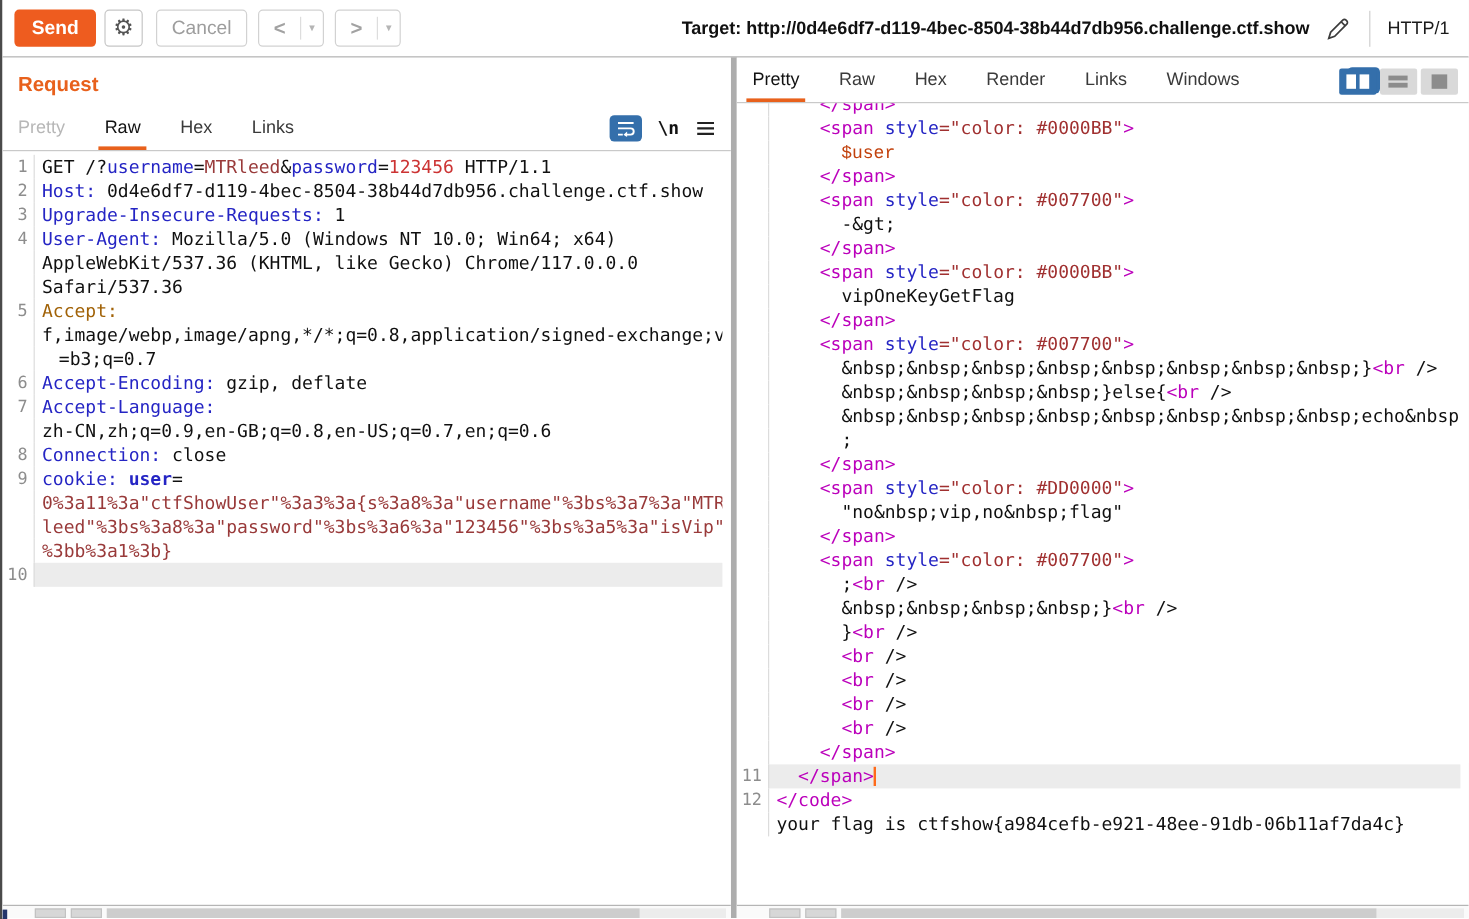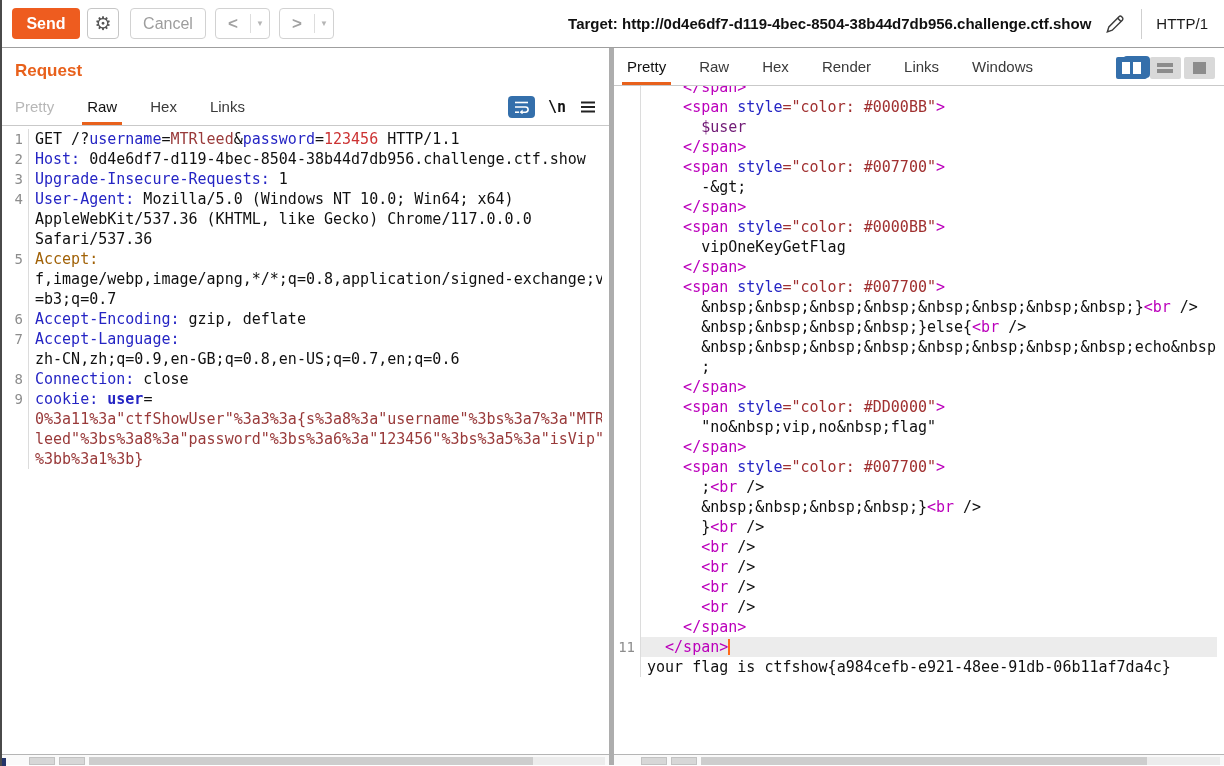--- a/index.html
+++ b/index.html
@@ -168,29 +168,30 @@
       </div>
       <div class="code" id="req-code">
           <div class="row"><span class="num">1</span><span class="line"><span style="color: rgb(16, 16, 16);">GET /?</span><span style="color: rgb(37, 37, 196);">username</span><span style="color: rgb(16, 16, 16);">=</span><span style="color: rgb(153, 58, 58);">MTRleed</span><span style="color: rgb(16, 16, 16);">&amp;</span><span style="color: rgb(37, 37, 196);">password</span><span style="color: rgb(16, 16, 16);">=</span><span style="color: rgb(204, 51, 51);">123456</span><span style="color: rgb(16, 16, 16);"> HTTP/1.1</span></span></div>
           <div class="row"><span class="num">2</span><span class="line"><span style="color: rgb(37, 37, 196);">Host:</span><span style="color: rgb(16, 16, 16);"> 0d4e6df7-d119-4bec-8504-38b44d7db956.challenge.ctf.show</span></span></div>
           <div class="row"><span class="num">3</span><span class="line"><span style="color: rgb(37, 37, 196);">Upgrade-Insecure-Requests:</span><span style="color: rgb(16, 16, 16);"> 1</span></span></div>
           <div class="row"><span class="num">4</span><span class="line"><span style="color: rgb(37, 37, 196);">User-Agent:</span><span style="color: rgb(16, 16, 16);"> Mozilla/5.0 (Windows NT 10.0; Win64; x64)</span></span></div>
           <div class="row"><span class="num"></span><span class="line"><span style="color: rgb(16, 16, 16);">AppleWebKit/537.36 (KHTML, like Gecko) Chrome/117.0.0.0</span></span></div>
           <div class="row"><span class="num"></span><span class="line"><span style="color: rgb(16, 16, 16); text-align: right;">Safari/537.36</span></span></div>
           <div class="row"><span class="num">5</span><span class="line"><span style="color: #a16207;">Accept:</span></span></div>
           <div class="row"><span class="num"></span><span class="line"><span style="color: rgb(16, 16, 16);">f,image/webp,image/apng,*/*;q=0.8,application/signed-exchange;v</span></span></div>
-          <div class="row"><span class="num"></span><span class="line"><span style="color: rgb(16, 16, 16);">=b3;q=0.7</span></span></div>
+          <div class="row"><span class="num"></span><span class="line"><span style="color: rgb(16, 16, 16); margin-left: 14px;">=b3;q=0.7</span></span></div>
           <div class="row"><span class="num">6</span><span class="line"><span style="color: rgb(37, 37, 196);">Accept-Encoding:</span><span style="color: rgb(16, 16, 16);"> gzip, deflate</span></span></div>
           <div class="row"><span class="num">7</span><span class="line"><span style="color: rgb(37, 37, 196);">Accept-Language:</span></span></div>
           <div class="row"><span class="num"></span><span class="line"><span style="color: rgb(16, 16, 16);">zh-CN,zh;q=0.9,en-GB;q=0.8,en-US;q=0.7,en;q=0.6</span></span></div>
           <div class="row"><span class="num">8</span><span class="line"><span style="color: rgb(37, 37, 196);">Connection:</span><span style="color: rgb(16, 16, 16);"> close</span></span></div>
           <div class="row"><span class="num">9</span><span class="line"><span style="color: rgb(37, 37, 196); text-align: center;">cookie:</span><span style="color: rgb(16, 16, 16);"> </span><span style="color: rgb(37, 37, 196); font-weight: bold;">user</span><span style="color: rgb(16, 16, 16);">=</span></span></div>
           <div class="row"><span class="num"></span><span class="line"><span style="color: rgb(153, 58, 58);">0%3a11%3a"ctfShowUser"%3a3%3a{s%3a8%3a"username"%3bs%3a7%3a"MTR</span></span></div>
           <div class="row"><span class="num"></span><span class="line"><span style="color: rgb(153, 58, 58);">leed"%3bs%3a8%3a"password"%3bs%3a6%3a"123456"%3bs%3a5%3a"isVip"</span></span></div>
           <div class="row"><span class="num"></span><span class="line"><span style="color: rgb(153, 58, 58);">%3bb%3a1%3b}</span></span></div>
+          <div class="row"><span class="num">10</span><span class="line hl"></span></div>
         </div>
       <div class="hscroll">
         <span class="sbtn"></span>
         <span class="sbtn"></span>
         <span class="strack">
             <span class="sthumb"></span>
           </span>
       </div>
     </section>
 
@@ -234,21 +235,21 @@
           <span class="burger">
             <svg width="18" height="16" viewBox="0 0 18 16">
               <path d="M2 3.5h14M2 8h14M2 12.5h14" stroke="#222" stroke-width="1.8"></path>
             </svg>
           </span>
         </div>
       </div>
       <div class="code" id="resp-code">
           <div class="row" style="margin-top: -12px;"><span class="num"></span><span class="line"><span style="color: rgb(16, 16, 16);">    </span><span style="color: rgb(187, 0, 187);">&lt;/span&gt;</span></span></div>
           <div class="row"><span class="num"></span><span class="line"><span style="color: rgb(16, 16, 16);">    </span><span style="color: rgb(187, 0, 187);">&lt;span</span><span style="color: rgb(16, 16, 16);"> </span><span style="color: rgb(37, 37, 196);">style</span><span style="color: rgb(160, 48, 48);">="color: #0000BB"</span><span style="color: rgb(187, 0, 187);">&gt;</span></span></div>
-          <div class="row"><span class="num"></span><span class="line"><span style="color: #701a75;">      $user</span></span></div>
+          <div class="row"><span class="num"></span><span class="line"><span style="color: #c2410c; font-family: Liberation Mono, monospace;">      $user</span></span></div>
           <div class="row"><span class="num"></span><span class="line"><span style="color: rgb(16, 16, 16);">    </span><span style="color: rgb(187, 0, 187);">&lt;/span&gt;</span></span></div>
           <div class="row"><span class="num"></span><span class="line"><span style="color: rgb(16, 16, 16);">    </span><span style="color: rgb(187, 0, 187);">&lt;span</span><span style="color: rgb(16, 16, 16);"> </span><span style="color: rgb(37, 37, 196);">style</span><span style="color: rgb(160, 48, 48);">="color: #007700"</span><span style="color: rgb(187, 0, 187);">&gt;</span></span></div>
           <div class="row"><span class="num"></span><span class="line"><span style="color: rgb(16, 16, 16);">      -&amp;gt;</span></span></div>
           <div class="row"><span class="num"></span><span class="line"><span style="color: rgb(16, 16, 16);">    </span><span style="color: rgb(187, 0, 187);">&lt;/span&gt;</span></span></div>
           <div class="row"><span class="num"></span><span class="line"><span style="color: rgb(16, 16, 16);">    </span><span style="color: rgb(187, 0, 187);">&lt;span</span><span style="color: rgb(16, 16, 16);"> </span><span style="color: rgb(37, 37, 196);">style</span><span style="color: rgb(160, 48, 48);">="color: #0000BB"</span><span style="color: rgb(187, 0, 187);">&gt;</span></span></div>
           <div class="row"><span class="num"></span><span class="line"><span style="color: rgb(16, 16, 16);">      vipOneKeyGetFlag</span></span></div>
           <div class="row"><span class="num"></span><span class="line"><span style="color: rgb(16, 16, 16);">    </span><span style="color: rgb(187, 0, 187);">&lt;/span&gt;</span></span></div>
           <div class="row"><span class="num"></span><span class="line"><span style="color: rgb(16, 16, 16);">    </span><span style="color: rgb(187, 0, 187);">&lt;span</span><span style="color: rgb(16, 16, 16);"> </span><span style="color: rgb(37, 37, 196);">style</span><span style="color: rgb(160, 48, 48);">="color: #007700"</span><span style="color: rgb(187, 0, 187);">&gt;</span></span></div>
           <div class="row"><span class="num"></span><span class="line"><span style="color: rgb(16, 16, 16);">      &amp;nbsp;&amp;nbsp;&amp;nbsp;&amp;nbsp;&amp;nbsp;&amp;nbsp;&amp;nbsp;&amp;nbsp;}</span><span style="color: rgb(187, 0, 187);">&lt;br</span><span style="color: rgb(16, 16, 16);"> /&gt;</span></span></div>
           <div class="row"><span class="num"></span><span class="line"><span style="color: rgb(16, 16, 16);">      &amp;nbsp;&amp;nbsp;&amp;nbsp;&amp;nbsp;}else{</span><span style="color: rgb(187, 0, 187);">&lt;br</span><span style="color: rgb(16, 16, 16);"> /&gt;</span></span></div>
@@ -261,20 +262,21 @@
           <div class="row"><span class="num"></span><span class="line"><span style="color: rgb(16, 16, 16);">    </span><span style="color: rgb(187, 0, 187);">&lt;span</span><span style="color: rgb(16, 16, 16);"> </span><span style="color: rgb(37, 37, 196);">style</span><span style="color: rgb(160, 48, 48);">="color: #007700"</span><span style="color: rgb(187, 0, 187);">&gt;</span></span></div>
           <div class="row"><span class="num"></span><span class="line"><span style="color: rgb(16, 16, 16);">      ;</span><span style="color: rgb(187, 0, 187);">&lt;br</span><span style="color: rgb(16, 16, 16);"> /&gt;</span></span></div>
           <div class="row"><span class="num"></span><span class="line"><span style="color: rgb(16, 16, 16);">      &amp;nbsp;&amp;nbsp;&amp;nbsp;&amp;nbsp;}</span><span style="color: rgb(187, 0, 187);">&lt;br</span><span style="color: rgb(16, 16, 16);"> /&gt;</span></span></div>
           <div class="row"><span class="num"></span><span class="line"><span style="color: rgb(16, 16, 16);">      }</span><span style="color: rgb(187, 0, 187);">&lt;br</span><span style="color: rgb(16, 16, 16);"> /&gt;</span></span></div>
           <div class="row"><span class="num"></span><span class="line"><span style="color: rgb(16, 16, 16);">      </span><span style="color: rgb(187, 0, 187);">&lt;br</span><span style="color: rgb(16, 16, 16);"> /&gt;</span></span></div>
           <div class="row"><span class="num"></span><span class="line"><span style="color: rgb(16, 16, 16);">      </span><span style="color: rgb(187, 0, 187);">&lt;br</span><span style="color: rgb(16, 16, 16);"> /&gt;</span></span></div>
           <div class="row"><span class="num"></span><span class="line"><span style="color: rgb(16, 16, 16);">      </span><span style="color: rgb(187, 0, 187);">&lt;br</span><span style="color: rgb(16, 16, 16);"> /&gt;</span></span></div>
           <div class="row"><span class="num"></span><span class="line"><span style="color: rgb(16, 16, 16);">      </span><span style="color: rgb(187, 0, 187);">&lt;br</span><span style="color: rgb(16, 16, 16);"> /&gt;</span></span></div>
           <div class="row"><span class="num"></span><span class="line"><span style="color: rgb(16, 16, 16);">    </span><span style="color: rgb(187, 0, 187);">&lt;/span&gt;</span></span></div>
           <div class="row"><span class="num">11</span><span class="line hl"><span style="color: rgb(16, 16, 16);">  </span><span style="color: rgb(187, 0, 187);">&lt;/span&gt;</span><span class="cursor"></span></span></div>
+          <div class="row"><span class="num">12</span><span class="line"><span style="color: rgb(187, 0, 187);">&lt;/code&gt;</span></span></div>
           <div class="row"><span class="num"></span><span class="line"><span style="color: rgb(16, 16, 16);">your flag is ctfshow{a984cefb-e921-48ee-91db-06b11af7da4c}</span></span></div>
         </div>
       <div class="hscroll">
         <span class="sbtn"></span>
         <span class="sbtn"></span>
         <span class="strack">
             <span class="sthumb"></span>
           </span>
       </div>
     </section>

